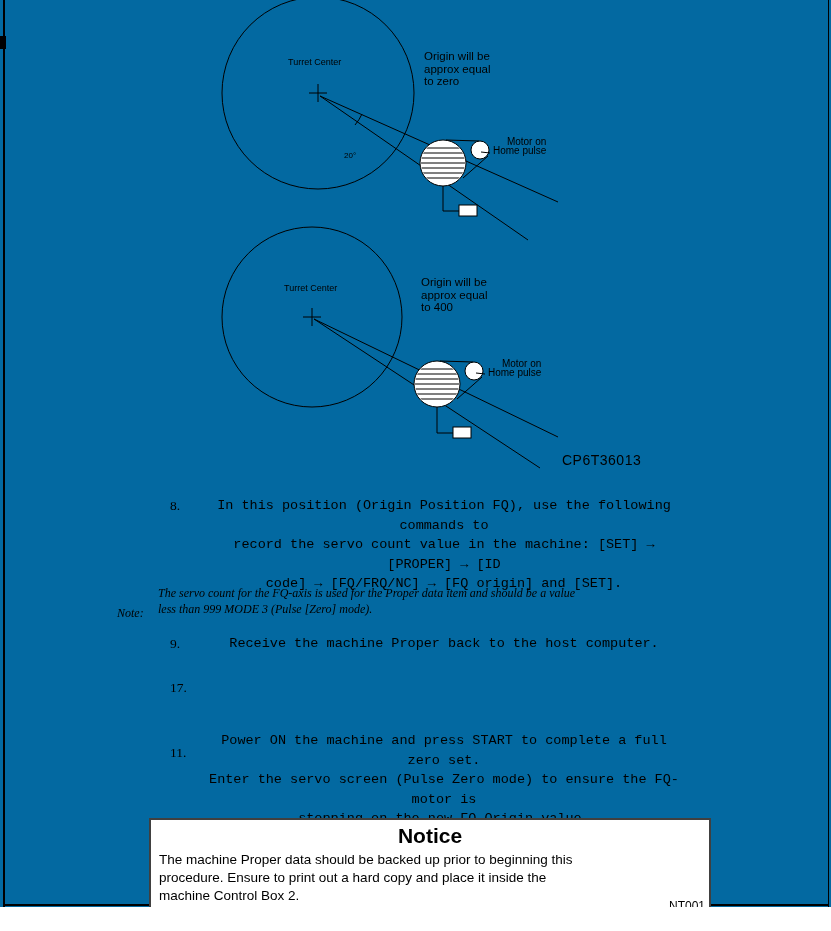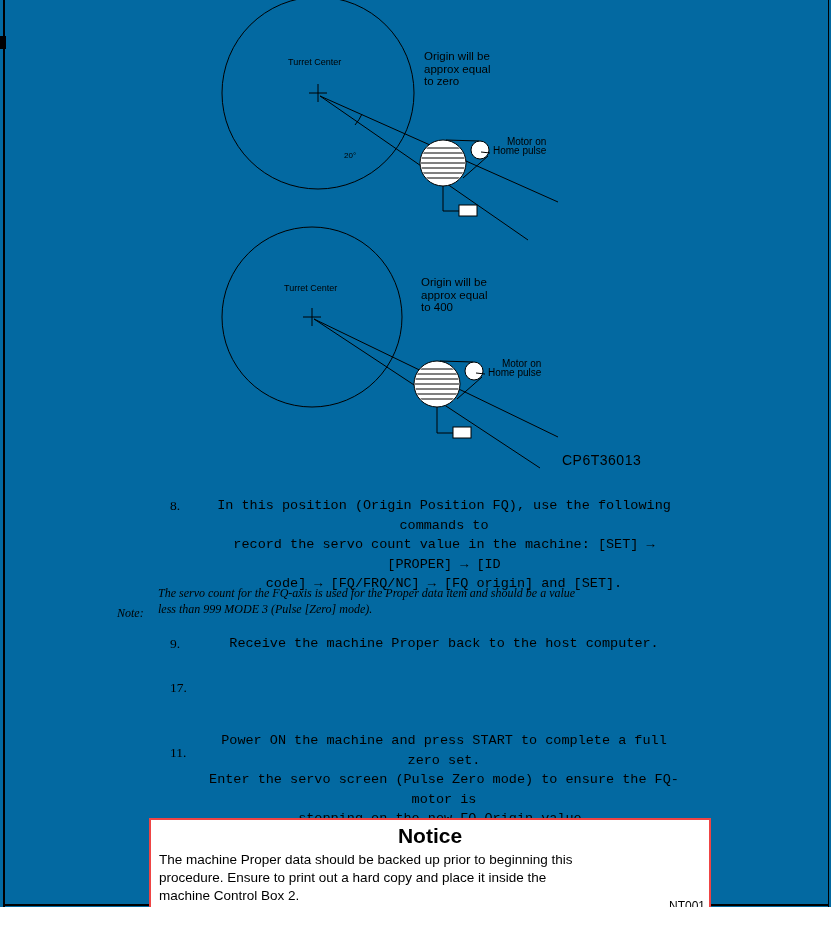--- a/index.html
+++ b/index.html
@@ -52,21 +52,21 @@
   }
   .note-text{
     position:absolute;left:158px;width:545px;
     font-size:12px;font-style:italic;line-height:15.5px;
     font-family:"Liberation Serif",serif;
     white-space:pre-line;
   }
 
   .notice-box{
     position:absolute;left:149px;top:818px;width:558px;height:94px;
-    border:2px solid #ef4444;background:#fff;
+    border:2px solid #404040;background:#fff;
   }
   .notice-title{
     text-align:center;
     font-family:"Liberation Sans",sans-serif;
     font-weight:bold;font-size:21px;line-height:26px;
     margin-top:3px;
   }
   .notice-body{
     padding:2px 20px 0 8px;
     font-family:"Liberation Sans",sans-serif;

